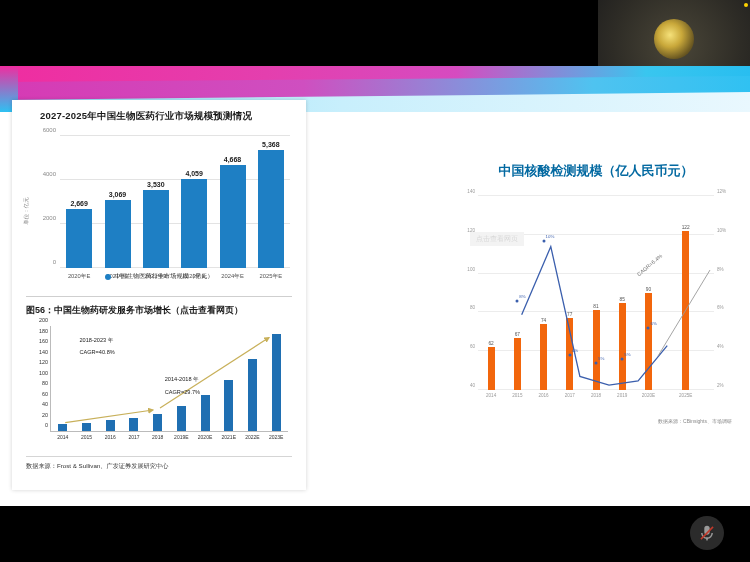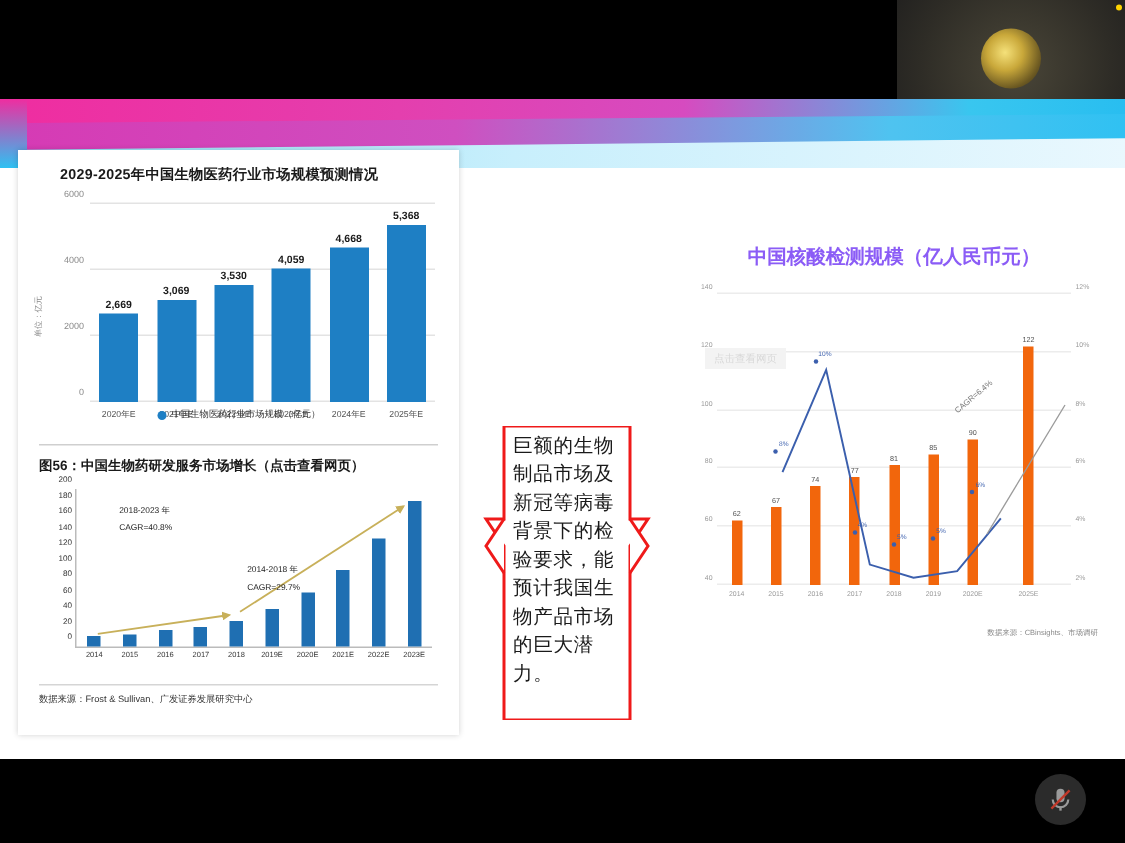--- a/index.html
+++ b/index.html
@@ -58,21 +58,21 @@
   .src1{position:absolute;left:14px;top:362px;font-size:6.2px;color:#333;}
   .src-rule{position:absolute;left:14px;right:14px;top:356px;height:1px;background:#d5d5d5;}
 
   
   .callout{position:absolute;left:322px;top:218px;width:112px;height:196px;}
   .co-box{position:absolute;left:14px;top:0;width:84px;height:196px;border:2px solid #ef1a1a;background:#fff;box-sizing:border-box;}
   .co-text{position:absolute;left:20px;top:4px;width:74px;font-size:13px;line-height:1.46;color:#1a1a1a;font-weight:500;letter-spacing:.5px;}
 
   
   .card-right{position:absolute;left:452px;top:96px;width:288px;height:300px;}
-  .ct3{position:absolute;left:0;right:0;top:0;text-align:center;font-size:13px;font-weight:bold;color:#8b5cf6;}
+  .ct3{position:absolute;left:0;right:0;top:0;text-align:center;font-size:13px;font-weight:bold;color:#0369a1;}
   .chart3{position:absolute;left:0;top:28px;width:288px;height:224px;}
   .c3-plot{position:absolute;left:26px;top:6px;right:26px;bottom:24px;}
   .gl3{position:absolute;left:0;right:0;height:1px;background:#ececec;}
   .yt3{position:absolute;right:100%;margin-right:3px;transform:translateY(-50%);font-size:4.6px;color:#9a9a9a;}
   .yt3r{position:absolute;left:100%;margin-left:3px;transform:translateY(-50%);font-size:4.6px;color:#9a9a9a;}
   .bar3{position:absolute;bottom:0;width:7px;background:#f2660c;}
   .bv3{position:absolute;bottom:100%;left:50%;transform:translateX(-50%);margin-bottom:1px;font-size:4.8px;color:#555;}
   .xt3{position:absolute;top:100%;left:50%;transform:translateX(-50%);margin-top:3px;font-size:4.6px;color:#9a9a9a;white-space:nowrap;}
   .pt3{position:absolute;width:3px;height:3px;border-radius:50%;background:#3b5fad;transform:translate(-50%,50%);}
   .pl3{position:absolute;font-size:4.4px;color:#3b5fad;transform:translate(2px,-50%);white-space:nowrap;}
@@ -111,21 +111,21 @@
   <div class="slide">
 
     <div class="band">
       <div class="b1"></div>
         <div class="b2"></div>
         <div class="b3"></div>
         <div class="b4"></div>
     </div>
 
     <div class="card-left">
-      <div class="ct1">2029-2025年中国生物医药行业市场规模预测情况</div>
+      <div class="ct1">2027-2025年中国生物医药行业市场规模预测情况</div>
 
       <div class="chart1">
         <div class="yaxis-title">单位：亿元</div>
         <div class="c1-plot" id="c1plot">
             <div class="gl" style="bottom: 0%;"></div>
             <div class="yt" style="bottom: 0%;">0</div>
             <div class="gl" style="bottom: 33.3333%;"></div>
             <div class="yt" style="bottom: 33.3333%;">2000</div>
             <div class="gl" style="bottom: 66.6667%;"></div>
             <div class="yt" style="bottom: 66.6667%;">4000</div>
@@ -221,29 +221,20 @@
             <div class="ann" style="left: 48%; top: 60%;">CAGR=29.7%</div>
             <div class="ann" style="left: 12%; top: 10%;">2018-2023 年</div>
             <div class="ann" style="left: 12%; top: 22%;">CAGR=40.8%</div>
           </div>
       </div>
       <div class="src-rule"></div>
       <div class="src1">数据来源：Frost &amp; Sullivan、广发证券发展研究中心</div>
     </div>
 
 
-    <div class="callout">
-      <div class="co-box"></div>
-      <svg width="112" height="196" style="position:absolute;left:0;top:0;">
-        <path d="M14 0 H98 V62 H110 L98 80 V196 H14 V80 L2 62 H14 Z" fill="#ffffff" stroke="#ef1a1a" stroke-width="2"></path>
-        <path d="M14 62 L2 80 L14 98" fill="#ffffff" stroke="#ef1a1a" stroke-width="2"></path>
-        <path d="M98 62 L110 80 L98 98" fill="#ffffff" stroke="#ef1a1a" stroke-width="2"></path>
-      </svg>
-      <div class="co-text">巨额的生物制品市场及新冠等病毒背景下的检验要求，能预计我国生物产品市场的巨大潜力。</div>
-    </div>
 
     <div class="card-right">
       <div class="ct3">中国核酸检测规模（亿人民币元）</div>
       <div class="chart3">
         <div class="c3-plot" id="c3plot">
             <div class="gl3" style="bottom: 0%;"></div>
             <div class="yt3" style="bottom: 0%;">40</div>
             <div class="gl3" style="bottom: 20%;"></div>
             <div class="yt3" style="bottom: 20%;">60</div>
             <div class="gl3" style="bottom: 40%;"></div>

